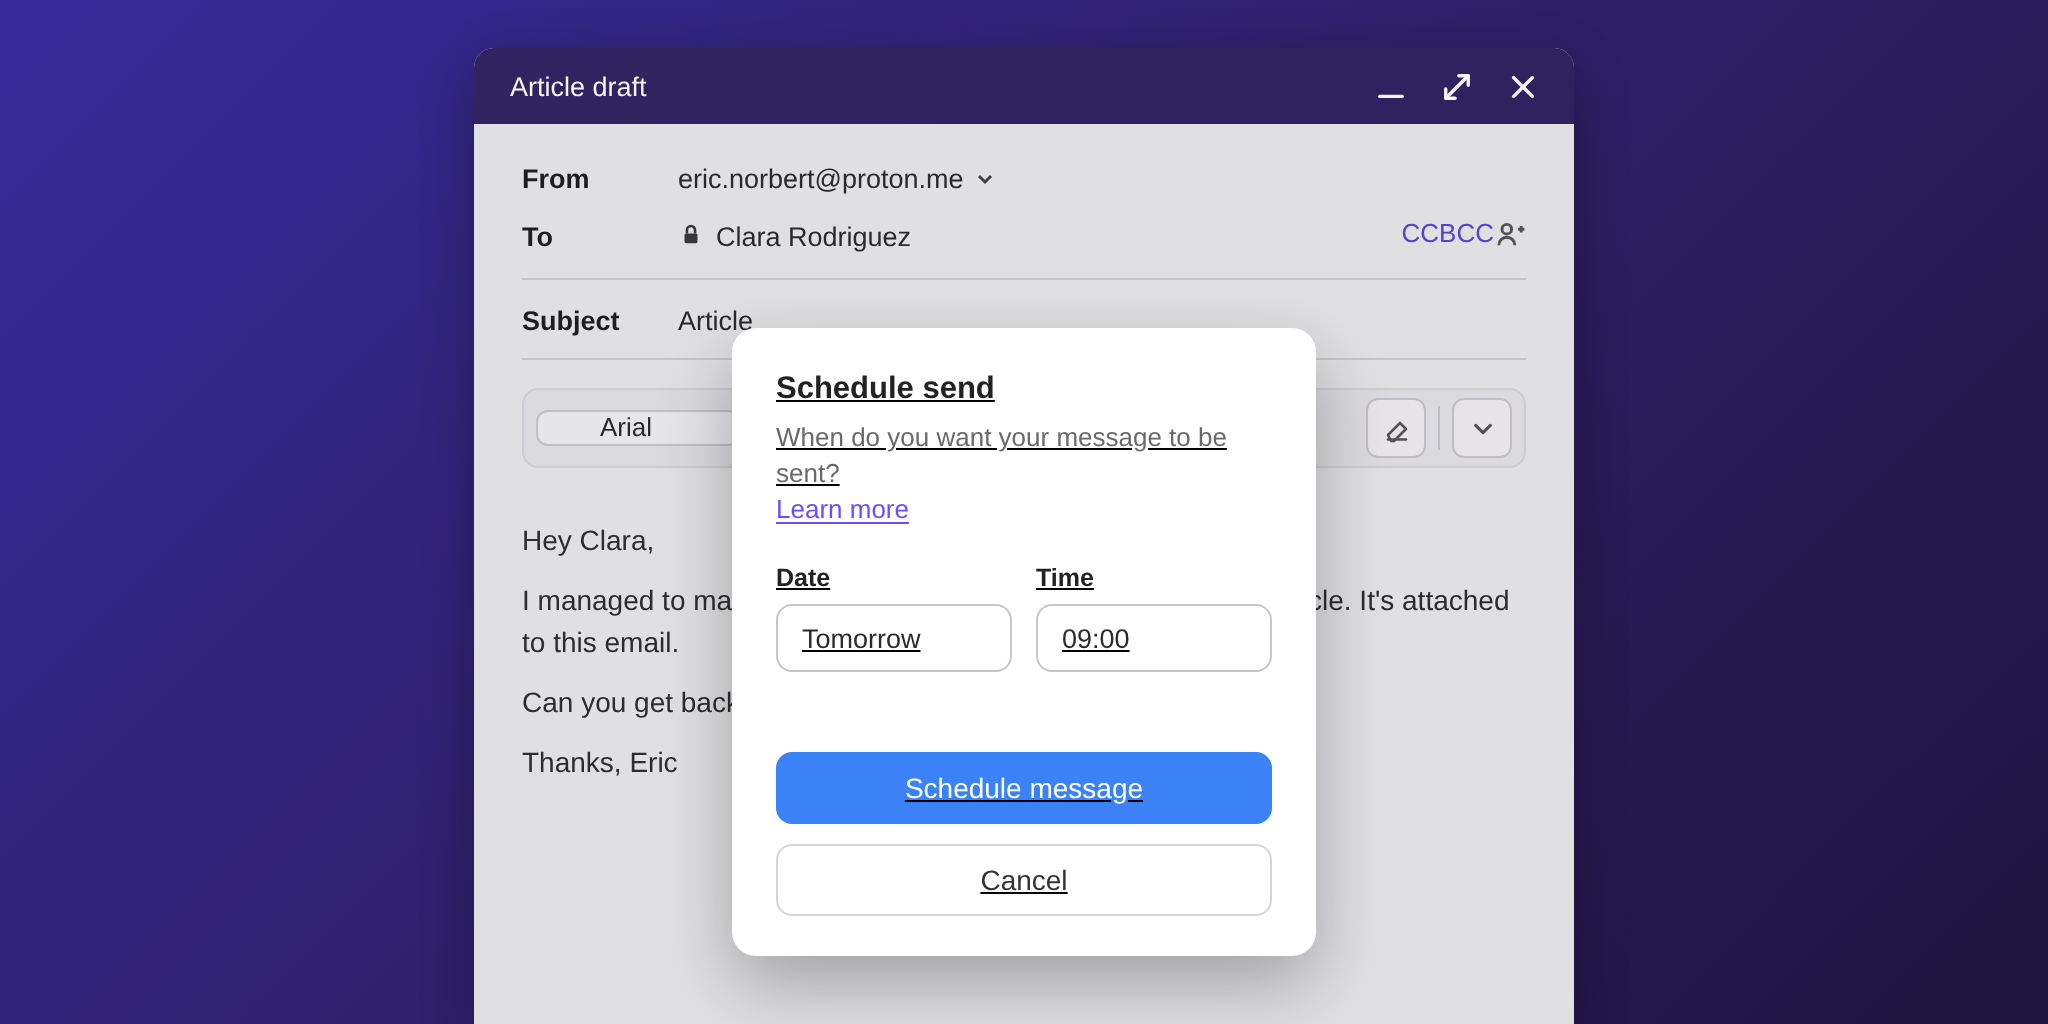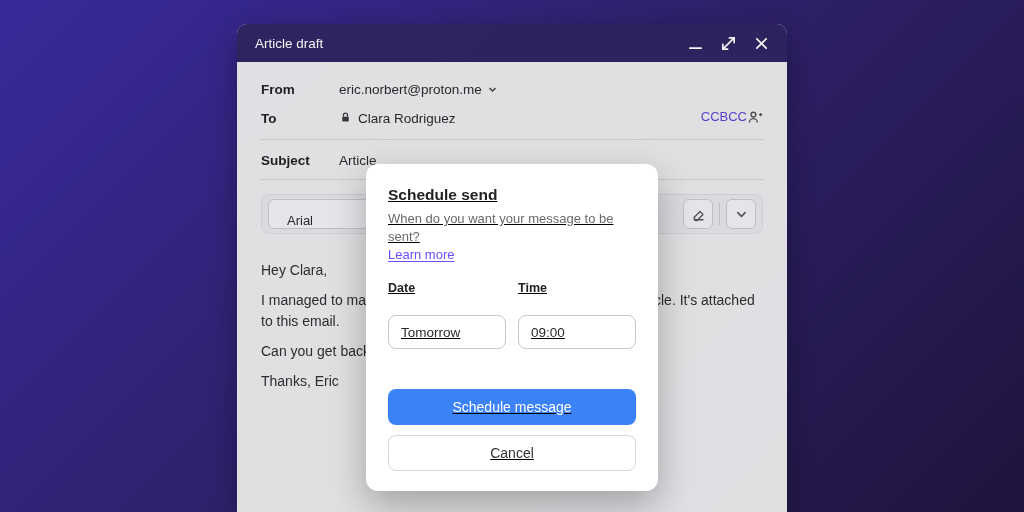--- a/index.html
+++ b/index.html
@@ -58,24 +58,24 @@
     border-radius: 8px;
     height: 40px;
     display: flex;
     align-items: center;
     padding: 0 6px;
   }
   .font-chip {
     border: 1px solid #c8c6cb;
     background: #efeef1;
     border-radius: 6px;
-    height: 30px;
-    display: flex;
-    align-items: flex-end;
-    padding: 0 18px;
+    height: 18px;
+    display: flex;
+    align-items: flex-start;
+    padding: 0 31px;
     font-size: 13px;
     color: #2b2b2b;
     min-width: 102px;
   }
   .toolbar .spacer { flex: 1; }
   .eraser, .more {
     width: 30px; height: 30px;
     display: flex; align-items: center; justify-content: center;
     border: 1px solid #c8c6cb; border-radius: 6px; background:#efeef1;
   }
@@ -105,21 +105,21 @@
     border-radius: 12px;
     box-shadow: 0 14px 36px rgba(0,0,0,0.28);
     padding: 22px 22px 20px;
     text-decoration: underline;
   }
   .modal h2 { font-size: 15.5px; font-weight: 700; color: #222; margin-bottom: 6px; }
   .modal .sub { font-size: 13px; color: #6a6a6a; line-height: 1.35; }
   .modal .learn { display: inline-block; color: #6b4cff; text-decoration: underline; text-underline-offset: 2px; font-size: 13px; margin-top: 2px; cursor: pointer; }
   .fields { display: flex; gap: 12px; margin-top: 18px; }
   .field { flex: 1; }
-  .field label { display:block; font-size: 12.5px; font-weight: 600; color: #222; margin-bottom: 20px; }
+  .field label { display:block; font-size: 12.5px; font-weight: 600; color: #222; margin-bottom: 6px; }
   .field .input {
     border: 1px solid #c7c5cc;
     border-radius: 8px;
     height: 34px;
     display: flex;
     align-items: center;
     padding: 16px 12px;
     font-size: 13.5px;
     color: #2b2b2b;
   }

